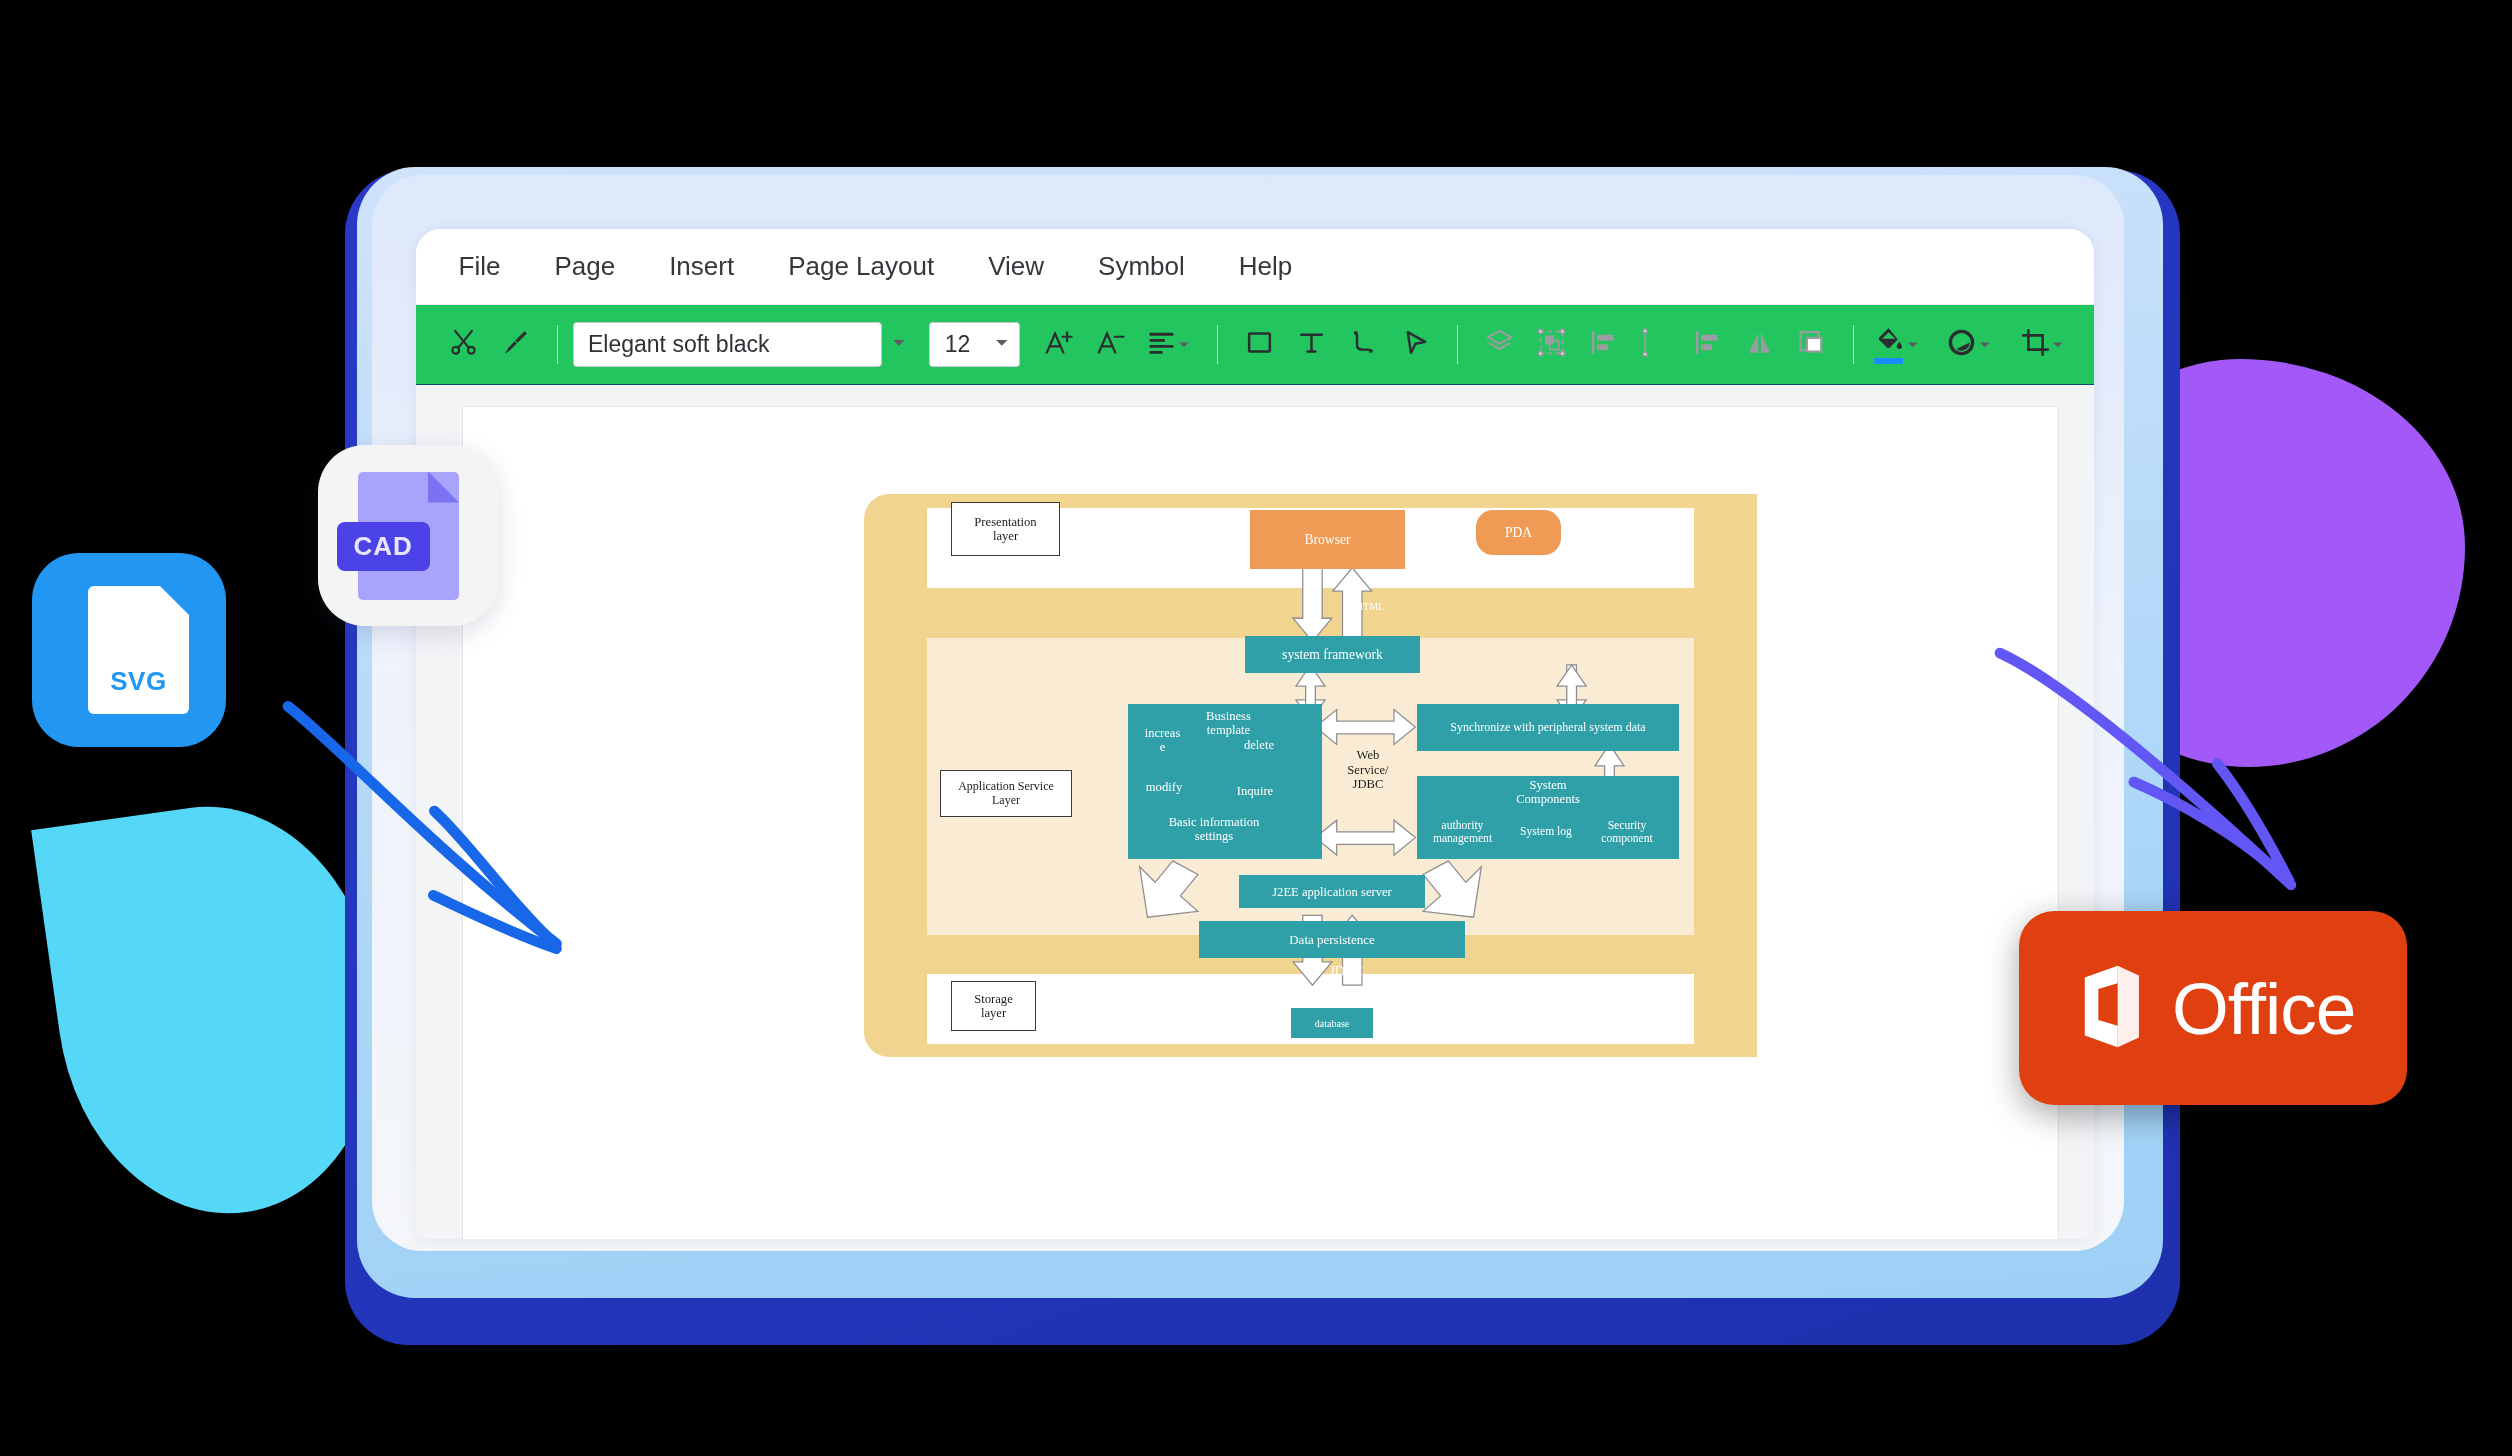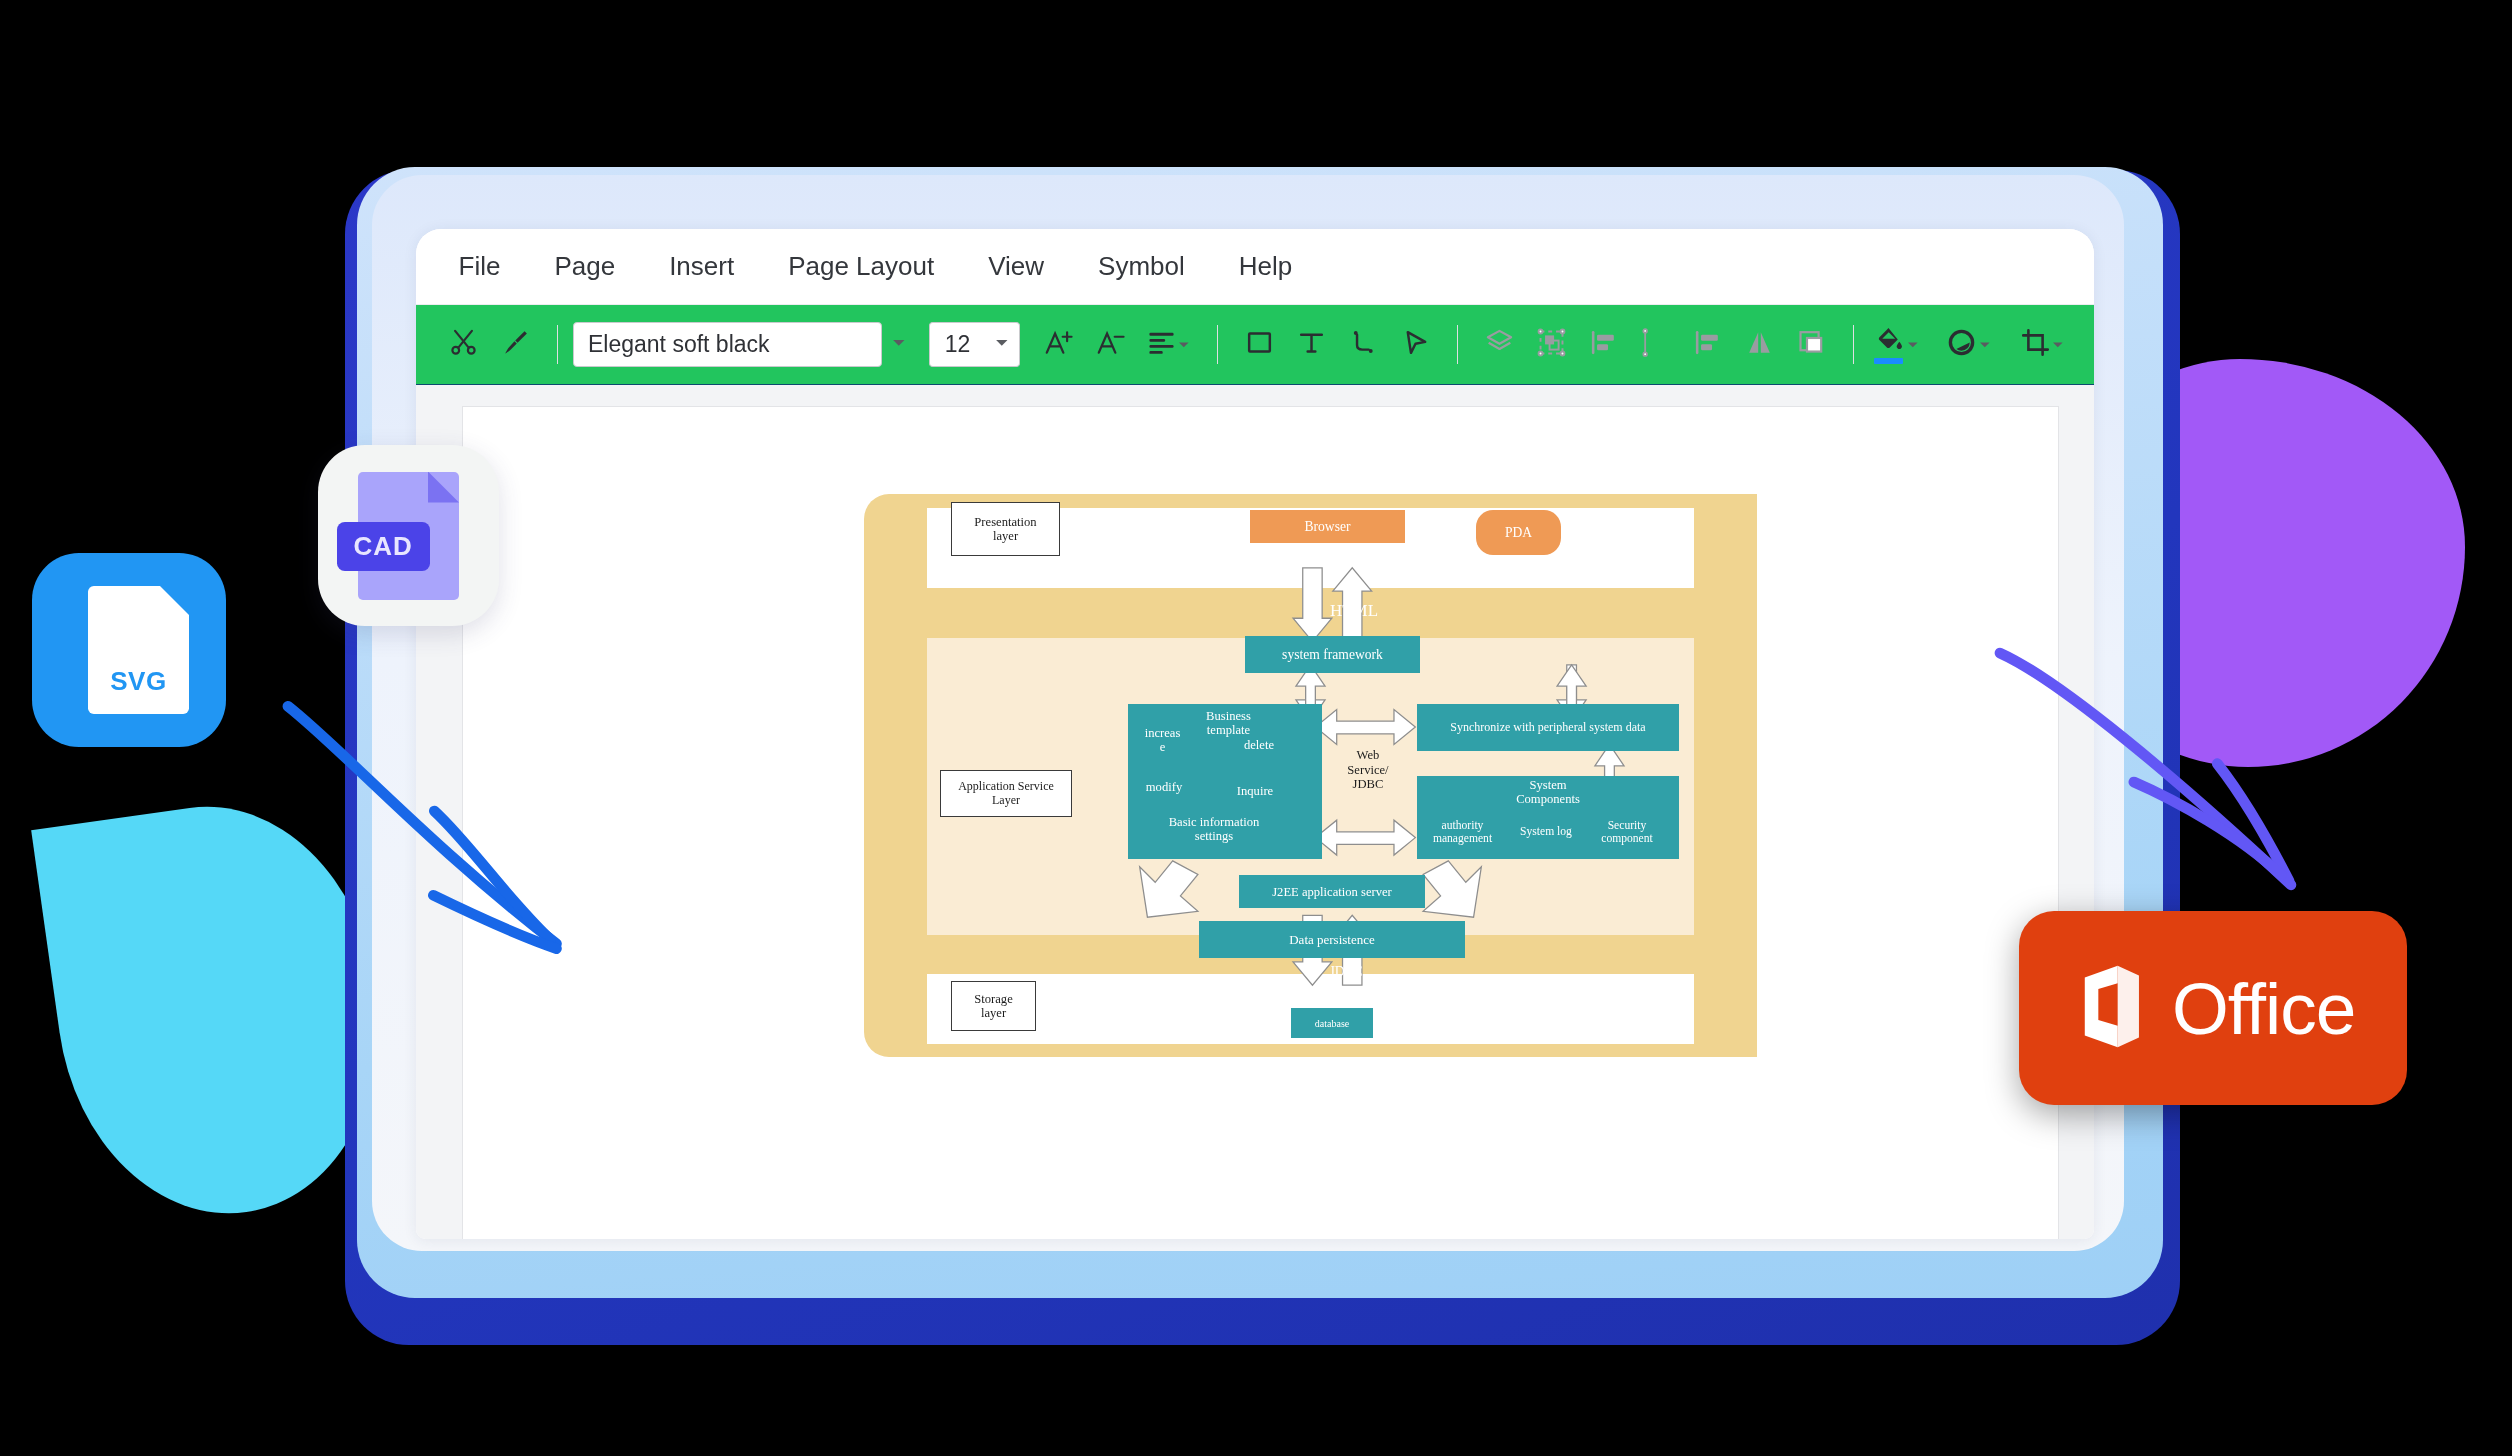--- a/index.html
+++ b/index.html
@@ -556,25 +556,25 @@
 
               <path d="M452 434 L472 434 L472 482 L482 482 L462 506 L442 482 L452 482 Z"></path>
 
               <path d="M493 506 L513 506 L513 458 L523 458 L503 434 L483 458 L493 458 Z"></path>
             </g>
           </svg>
 
           <div class="box box-plain" style="left:87px; top:7.8px; width:109px; height:54px; font-size:12.6px; white-space:pre-line;">Presentation
 layer</div>
 
-          <div class="box box-orange" style="left:386px; top:15.5px; width:155px; height:33px; font-size:13.6px;">Browser</div>
+          <div class="box box-orange" style="left:386px; top:15.5px; width:155px; height:59px; font-size:13.6px;">Browser</div>
 
           <div class="box box-orange" style="left:612px; top:15.5px; width:85px; height:45px; font-size:13.6px;border-radius:17px;">PDA</div>
 
-          <div class="lbl-white" style="left:456px; top:107px; width:68px; font-size:17px;">HTML</div>
+          <div class="lbl-white" style="left:472px; top:107px; width:68px; font-size:10px;">HTML</div>
 
           <div class="box box-teal" style="left:381px; top:142px; width:175px; height:37px; font-size:13.6px;">system framework</div>
 
           <div class="box box-teal" style="left:264px; top:210px; width:194px; height:155px;"></div>
           <div class="lbl-on-teal" style="left:311px; top:216px; width:107px; font-size:12.6px; white-space:pre-line;">Business
 template</div>
           <div class="lbl-on-teal" style="left:274px; top:233px; width:49px; font-size:12.6px; white-space:pre-line;">increas
 e</div>
           <div class="lbl-on-teal" style="left:367px; top:245px; width:56px; font-size:12.6px;">delete</div>
           <div class="lbl-on-teal" style="left:272px; top:287px; width:56px; font-size:12.6px;">modify</div>

